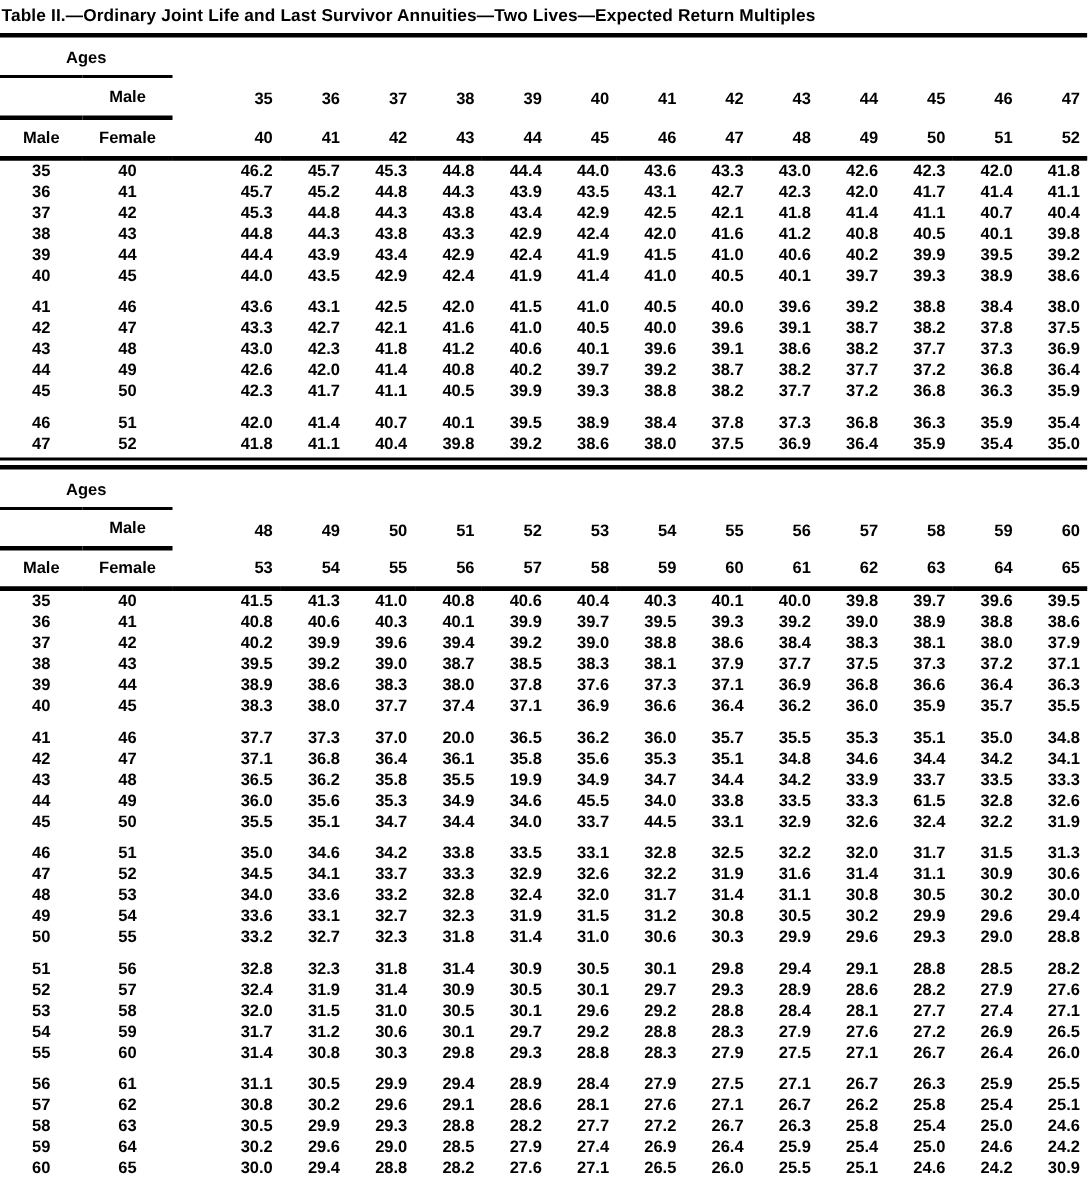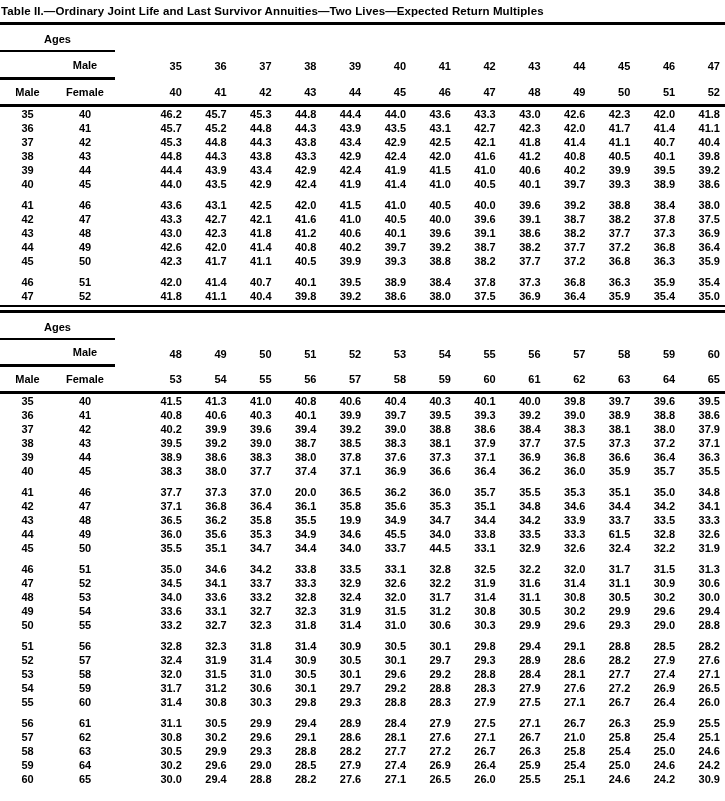--- a/index.html
+++ b/index.html
@@ -819,21 +819,21 @@
           <td></td>
           <td class="num">30.8</td>
           <td class="num">30.2</td>
           <td class="num">29.6</td>
           <td class="num">29.1</td>
           <td class="num">28.6</td>
           <td class="num">28.1</td>
           <td class="num">27.6</td>
           <td class="num">27.1</td>
           <td class="num">26.7</td>
-          <td class="num">21.0</td>
+          <td class="num">26.2</td>
           <td class="num">25.8</td>
           <td class="num">25.4</td>
           <td class="num">25.1</td>
         </tr>
         <tr>
           <td class="age">58</td>
           <td class="age">63</td>
           <td></td>
           <td class="num">30.5</td>
           <td class="num">29.9</td>

